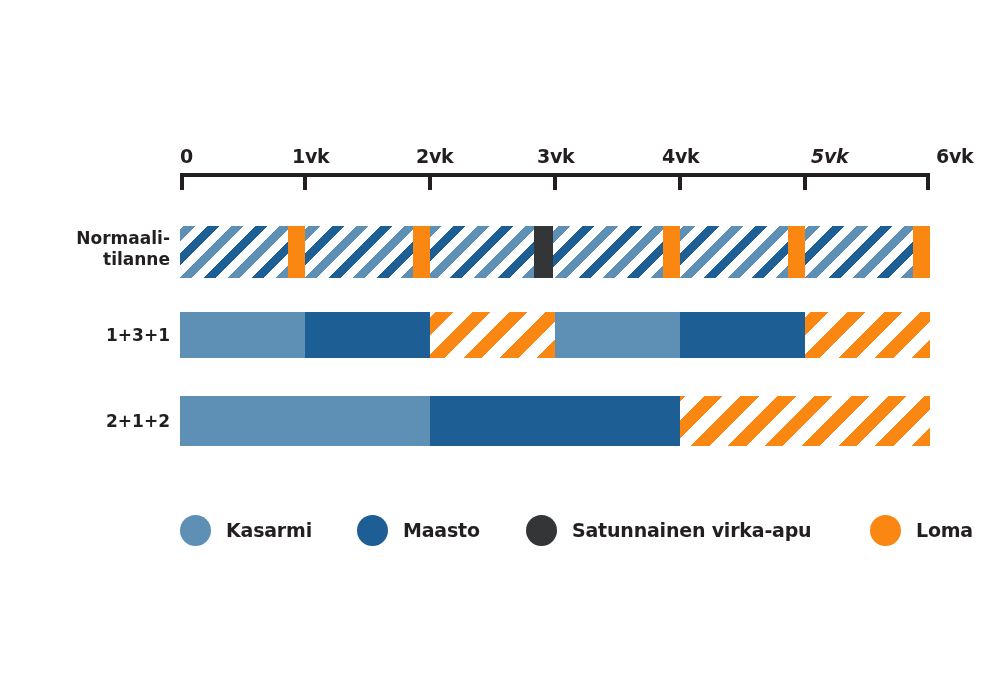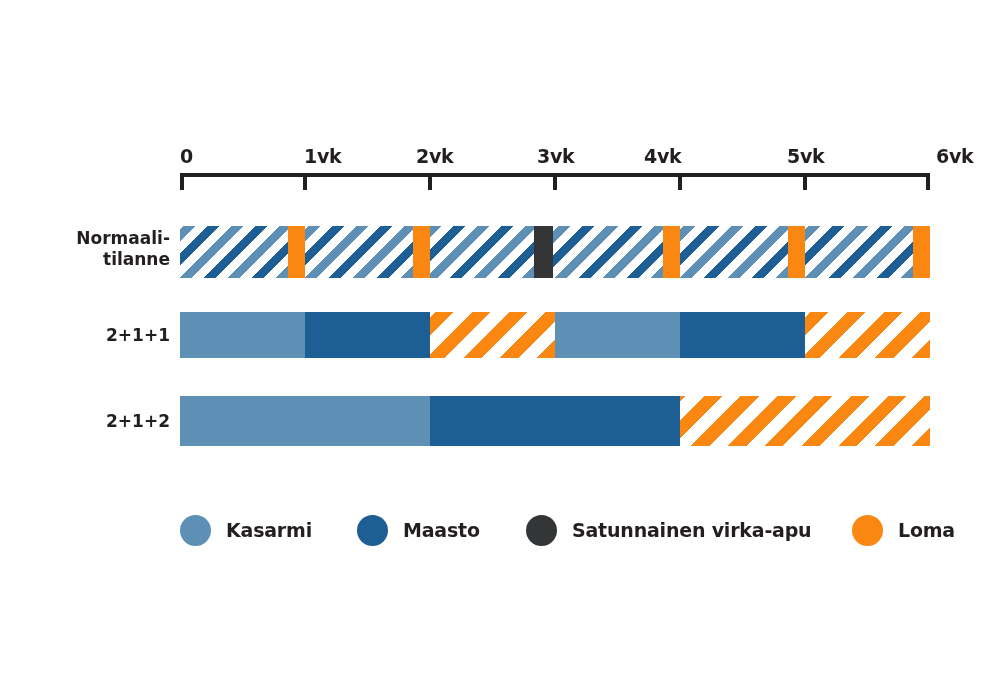--- a/index.html
+++ b/index.html
@@ -137,25 +137,25 @@
     color: #231f20;
   }
 </style>
 </head>
 <body>
 
 <div id="chart-root">
 
   <div id="axis-area">
     <div class="tick-label" style="left:0px;">0</div>
-    <div class="tick-label" style="left:124px;">1vk</div>
+    <div class="tick-label" style="left:112px;">1vk</div>
     <div class="tick-label" style="left:236px;">2vk</div>
     <div class="tick-label" style="left:357px;">3vk</div>
-    <div class="tick-label" style="left:464px;">4vk</div>
-    <div class="tick-label" style="left:607px;">5vk</div>
+    <div class="tick-label" style="left:482px;">4vk</div>
+    <div class="tick-label" style="left:631px;font-style:italic;">5vk</div>
     <div class="tick-label" style="left:756px;">6vk</div>
 
     <div class="axis-line"></div>
 
     <div class="tick-mark" style="left:0px;"></div>
     <div class="tick-mark" style="left:123px;"></div>
     <div class="tick-mark" style="left:248px;"></div>
     <div class="tick-mark" style="left:373px;"></div>
     <div class="tick-mark" style="left:498px;"></div>
     <div class="tick-mark" style="left:623px;"></div>
@@ -177,21 +177,21 @@
     <div class="seg fill-virkaapu" style="left:353.5px;width:19px;"></div>
     <div class="seg fill-mixed" style="left:372.5px;width:110px;"></div>
     <div class="seg fill-loma" style="left:482.5px;width:17.5px;"></div>
     <div class="seg fill-mixed" style="left:500px; width:107.5px;"></div>
     <div class="seg fill-loma" style="left:607.5px;width:17.5px;"></div>
     <div class="seg fill-mixed" style="left:625px; width:107.5px;"></div>
     <div class="seg fill-loma" style="left:732.5px;width:17.5px;"></div>
   </div>
 
   <div class="row-label-wrap" style="top:325px;">
-    <div class="row-label">2+1+1</div>
+    <div class="row-label">1+3+1</div>
   </div>
   <div class="bar-track" style="top:312px;height:46px;">
     <div class="seg fill-kasarmi" style="left:0px;   width:125px;"></div>
     <div class="seg fill-maasto" style="left:125px; width:125px;"></div>
     <div class="seg fill-loma-hatch" style="left:250px; width:125px;"></div>
     <div class="seg fill-kasarmi" style="left:375px; width:125px;"></div>
     <div class="seg fill-maasto" style="left:500px; width:125px;"></div>
     <div class="seg fill-loma-hatch" style="left:625px; width:125px;"></div>
   </div>
 
@@ -210,19 +210,19 @@
       <span class="legend-text">Kasarmi</span>
     </div>
     <div class="legend-item" style="left:177px;">
       <span class="legend-dot fill-maasto"></span>
       <span class="legend-text">Maasto</span>
     </div>
     <div class="legend-item" style="left:346px;">
       <span class="legend-dot fill-virkaapu"></span>
       <span class="legend-text">Satunnainen virka-apu</span>
     </div>
-    <div class="legend-item" style="left:672px;">
+    <div class="legend-item" style="left:690px;">
       <span class="legend-dot fill-loma"></span>
       <span class="legend-text">Loma</span>
     </div>
   </div>
 
 </div>
 
 </body></html>

